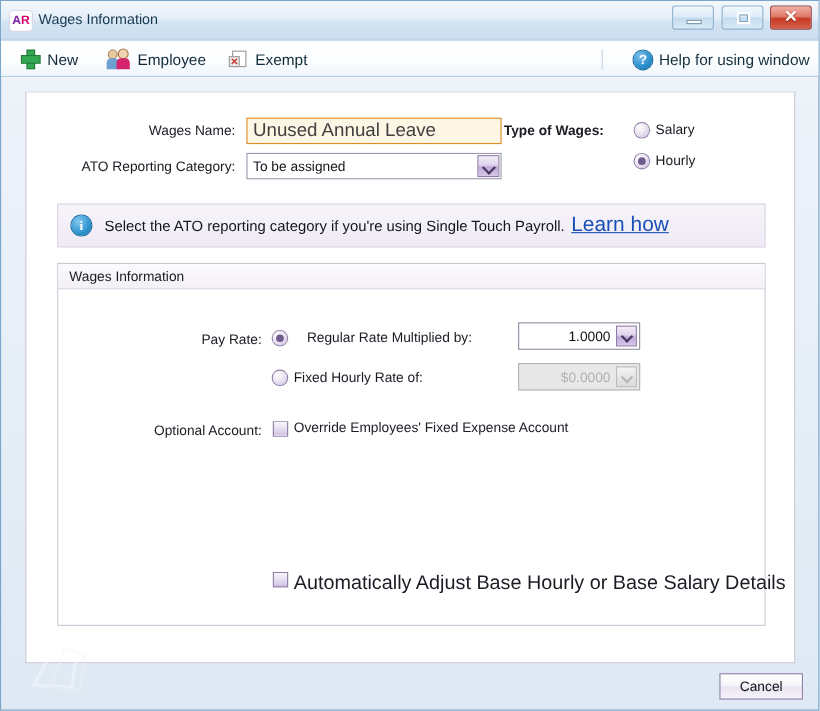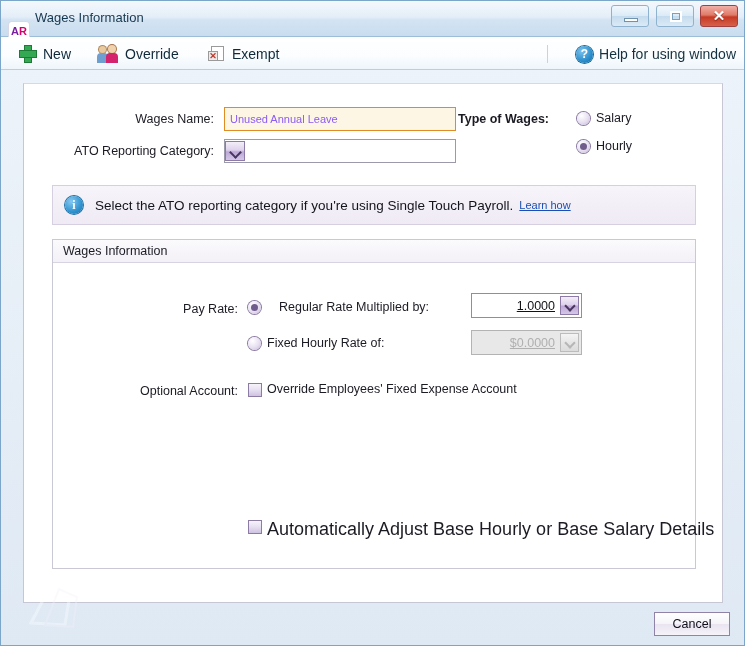--- a/index.html
+++ b/index.html
@@ -18,21 +18,21 @@
   }
 
   
   .titlebar{
     position:absolute;left:0;top:0;width:743px;height:36px;
     background:linear-gradient(180deg,#f4f8fc 0%,#e4eef8 45%,#d3e3f2 55%,#c9ddef 100%);
     border-bottom:1px solid #9dbdd8;
     box-sizing:border-box;
   }
   .app-badge{
-    position:absolute;left:8px;top:21px;width:20px;height:18px;
+    position:absolute;left:8px;top:9px;width:20px;height:18px;
     background:#ffffff;border-radius:3px;
     box-shadow:0 0 0 1px #d9d9e6;
     font-size:11px;font-weight:bold;line-height:18px;text-align:center;
     letter-spacing:0px;
   }
   .app-badge .a{color:#7a1fa2;}
   .app-badge .r{color:#d6006e;}
   .title-text{
     position:absolute;left:34px;top:9px;
     font-size:13px;color:#16384f;
@@ -138,21 +138,21 @@
     font-size:12.5px;color:#1b1b24;white-space:nowrap;
   }
   .lbl-r{text-align:right;}
 
   
   .inp-name{
     position:absolute;
     width:232px;height:24px;box-sizing:border-box;
     background:#fdf6e4;
     border:1px solid #e08c24;
-    font-size:11px;color:#8b5cf6;
+    font-size:17px;color:#404040;
     padding:3px 5px;
     outline:none;
     font-family:"Liberation Sans", sans-serif;
   }
 
   
   .combo{
     position:absolute;width:232px;height:24px;box-sizing:border-box;
     background:#ffffff;border:1px solid #9a9aab;
     display:flex;align-items:center;
@@ -173,21 +173,21 @@
     transform:rotate(-45deg);
   }
 
   
   .numcombo{
     position:absolute;width:111px;height:25px;box-sizing:border-box;
     background:#ffffff;border:1px solid #8e8e9e;
     display:flex;align-items:center;
   }
   .numcombo .val{
-    flex:1;text-align:right;padding-right:5px;font-size:12.5px;color:#111118;text-decoration:underline;
+    flex:1;text-align:right;padding-right:5px;font-size:12.5px;color:#111118;
   }
   .numcombo .arrow{
     width:19px;height:19px;margin-right:2px;box-sizing:border-box;
     border:1px solid #8e7aa6;
     background:linear-gradient(180deg,#f3eef8 0%,#ded2ec 45%,#bda8d6 55%,#d5c7e8 100%);
     position:relative;
   }
   .numcombo .arrow:after{
     content:"";position:absolute;left:5px;top:5px;
     width:6px;height:6px;
@@ -237,21 +237,21 @@
     background:radial-gradient(circle at 35% 30%,#86c9f1 0%,#2f93cf 60%,#1b6fa5 100%);
     color:#fff;font-size:12px;font-weight:bold;line-height:18px;text-align:center;
     font-family:"Liberation Serif", serif;
     box-shadow:0 0 0 1px #1b6fa5;
     flex:none;
   }
   .banner-text{
     margin-left:12px;font-size:13.5px;color:#14141c;white-space:nowrap;
   }
   .banner-link{
-    margin-left:6px;font-size:11px;color:#1a4fb5;text-decoration:underline;cursor:pointer;
+    margin-left:6px;font-size:19px;color:#1a4fb5;text-decoration:underline;cursor:pointer;
   }
 
   
   .group{
     position:absolute;left:28px;top:155px;width:644px;height:330px;
     border:1px solid #c9c9d6;
     background:#ffffff;
     box-sizing:border-box;
   }
   .group-head{
@@ -320,21 +320,21 @@
       <span class="tb-label">New</span>
     </div>
 
     <div class="tb-item" style="left:92px;">
       <span class="ico ico-emp">
         <span class="p1head"></span>
           <span class="p1body"></span>
         <span class="p2head"></span>
           <span class="p2body"></span>
       </span>
-      <span class="tb-label">Override</span>
+      <span class="tb-label">Employee</span>
     </div>
 
     <div class="tb-item" style="left:203px;">
       <span class="ico ico-ex">
         <span class="page"></span>
           <span class="xbox">✕</span>
       </span>
       <span class="tb-label">Exempt</span>
     </div>
 
@@ -353,20 +353,21 @@
 
     <div class="lbl lbl-r" style="position:absolute;left:400px;top:28px;width:125px;font-weight:bold;">Type of Wages:</div>
     <div class="radio" style="left:553px;top:28px;"></div>
     <div class="lbl" style="position:absolute;left:572px;top:27px;">Salary</div>
 
     <div class="radio on" style="left:553px;top:56px;"></div>
     <div class="lbl" style="position:absolute;left:572px;top:55px;">Hourly</div>
 
     <div class="lbl lbl-r" style="position:absolute;left:10px;top:60px;width:180px;">ATO Reporting Category:</div>
     <div class="combo" style="left:200px;top:55px;">
+      <span class="val">To be assigned</span>
       <span class="arrow"></span>
     </div>
 
     <div class="banner">
       <span class="ico-info">i</span>
       <span class="banner-text">Select the ATO reporting category if you're using Single Touch Payroll.</span>
       <span class="banner-link">Learn how</span>
     </div>
 
     <div class="group">

